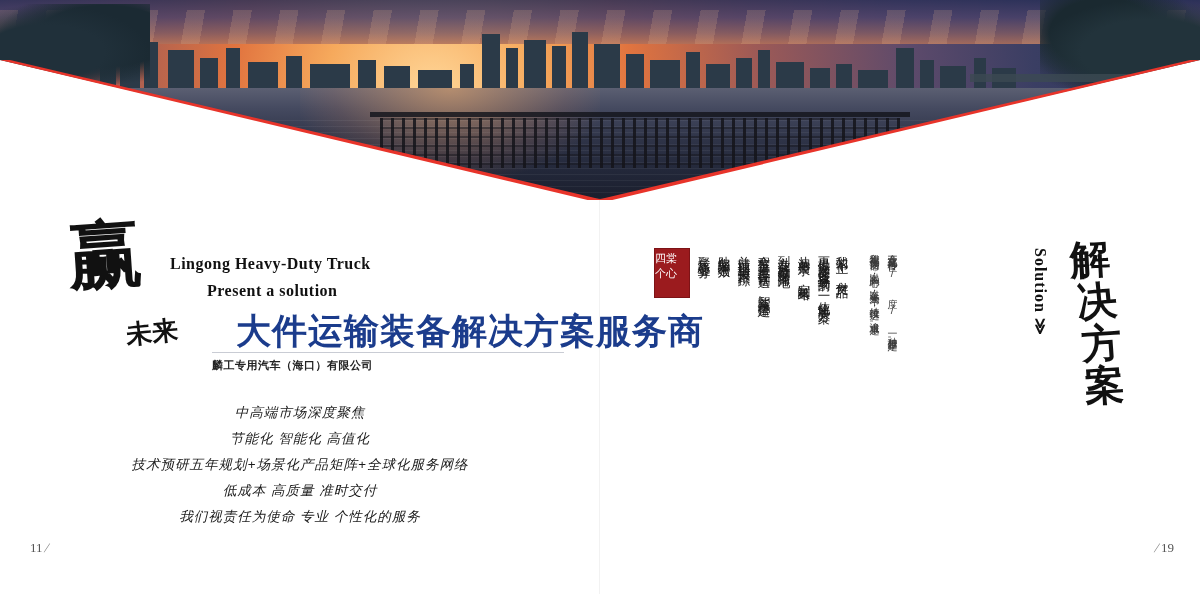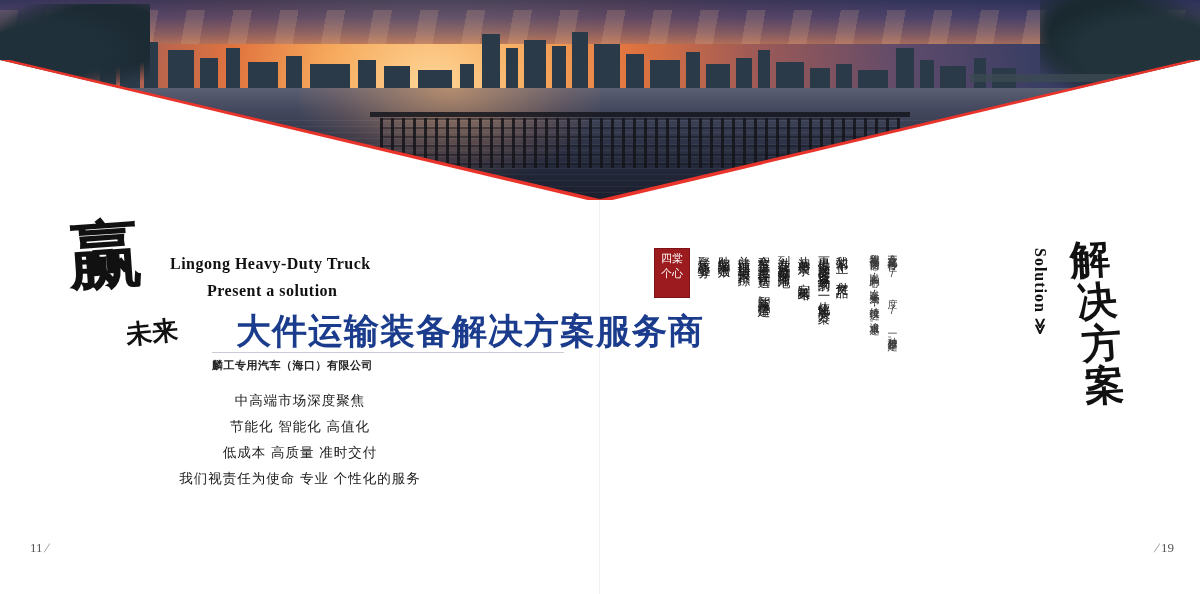--- a/index.html
+++ b/index.html
@@ -124,21 +124,21 @@
   }
   .company{
     position:absolute;left:212px;top:158px;font-size:11px;color:#222;font-weight:700;
     letter-spacing:.5px;white-space:nowrap;
   }
   .hl-rule{
     position:absolute;left:212px;top:152px;width:352px;height:1px;background:#c9ccd4;
   }
 
   .bullets{
-    position:absolute;left:0;top:188px;width:600px;text-align:center;
+    position:absolute;left:0;top:200px;width:600px;text-align:center;font-style:italic;
   }
   .bullets div{
     font-size:13.5px;color:#1a1a1a;line-height:26px;letter-spacing:1px;
   }
 
   .pgnum-l{
     position:absolute;left:30px;top:340px;font-size:13px;color:#555;
     font-family:"Liberation Serif","DejaVu Serif",serif;
   }
   .pgnum-l .slash{display:inline-block;transform:skewX(-18deg);margin-left:2px;color:#777;}
@@ -168,21 +168,21 @@
     text-orientation:upright;
     font-size:12.5px;line-height:20px;color:#1a1a1a;letter-spacing:2px;
     white-space:nowrap;
     font-family:"DejaVu Sans","Liberation Sans",sans-serif;
   }
   .vcol.small{font-size:10px;line-height:15px;color:#3a3a3a;letter-spacing:1px;}
 
   .seal{
     position:absolute;right:400px;top:48px;width:34px;height:46px;
     background:#9b1b1e;border:1px solid #7d1316;
-    color:#fff;font-size:11px;line-height:15px;text-align:center;
+    color:#fff;font-size:11px;line-height:15px;
     padding-top:2px;letter-spacing:0;
     font-family:"DejaVu Sans","Liberation Sans",sans-serif;
   }
   .seal span{display:block;}
 
   .pgnum-r{
     position:absolute;right:26px;top:340px;font-size:13px;color:#555;
     font-family:"Liberation Serif","DejaVu Serif",serif;
   }
   .pgnum-r .slash{display:inline-block;transform:skewX(-18deg);margin-right:2px;color:#777;}
@@ -267,20 +267,21 @@
     <div class="en-line1">Lingong Heavy-Duty Truck</div>
     <div class="en-line2">Present a solution</div>
 
     <div class="hl-rule"></div>
     <div class="main-headline">大件运输装备解决方案服务商</div>
     <div class="company">麟工专用汽车（海口）有限公司</div>
 
     <div class="bullets">
       <div>中高端市场深度聚焦</div>
       <div>节能化  智能化  高值化</div>
+      <div>技术预研五年规划+场景化产品矩阵+全球化服务网络</div>
       <div>低成本  高质量  准时交付</div>
       <div>我们视责任为使命  专业  个性化的服务</div>
     </div>
 
     <div class="pgnum-l">
       <span>11</span><span class="slash">/</span>
     </div>
   </div>
 
   <div class="right-page">

